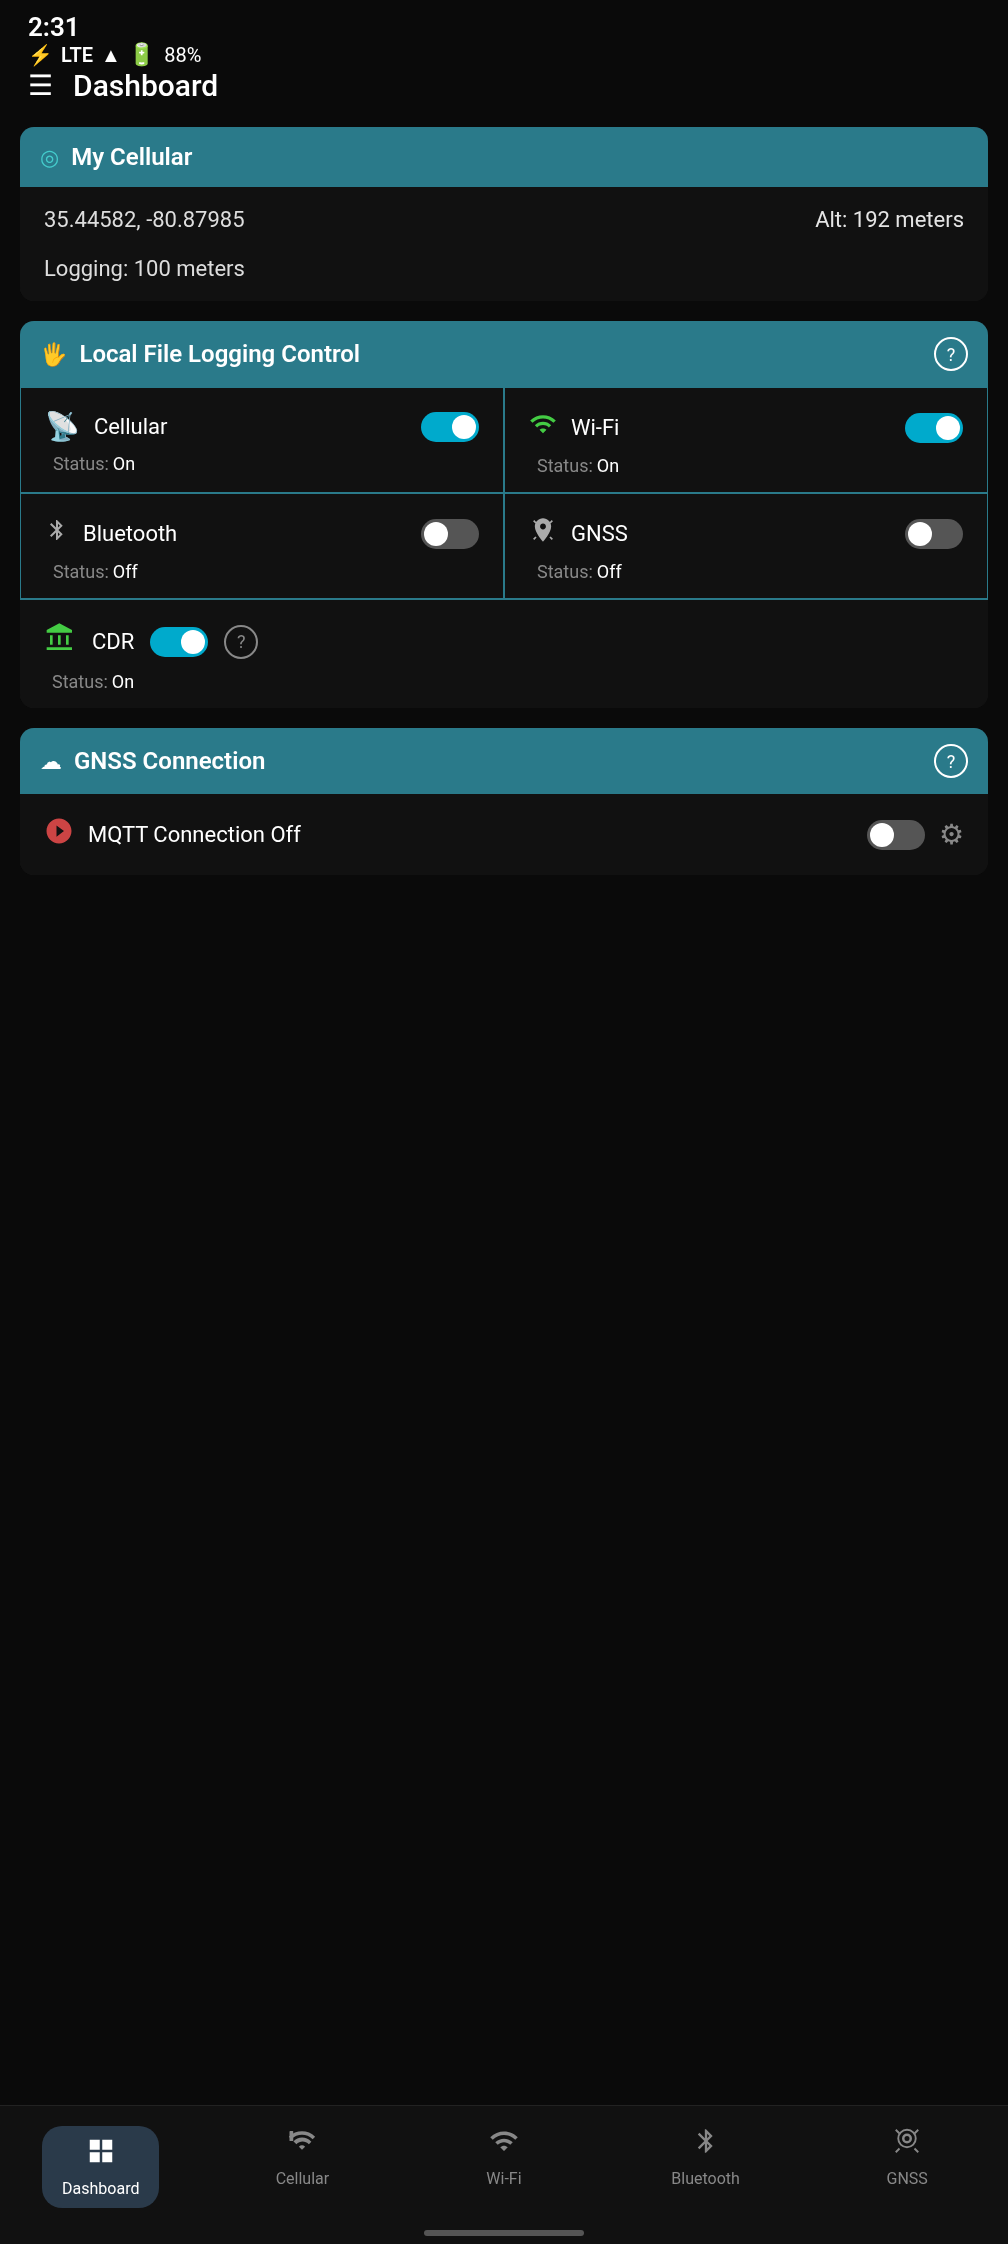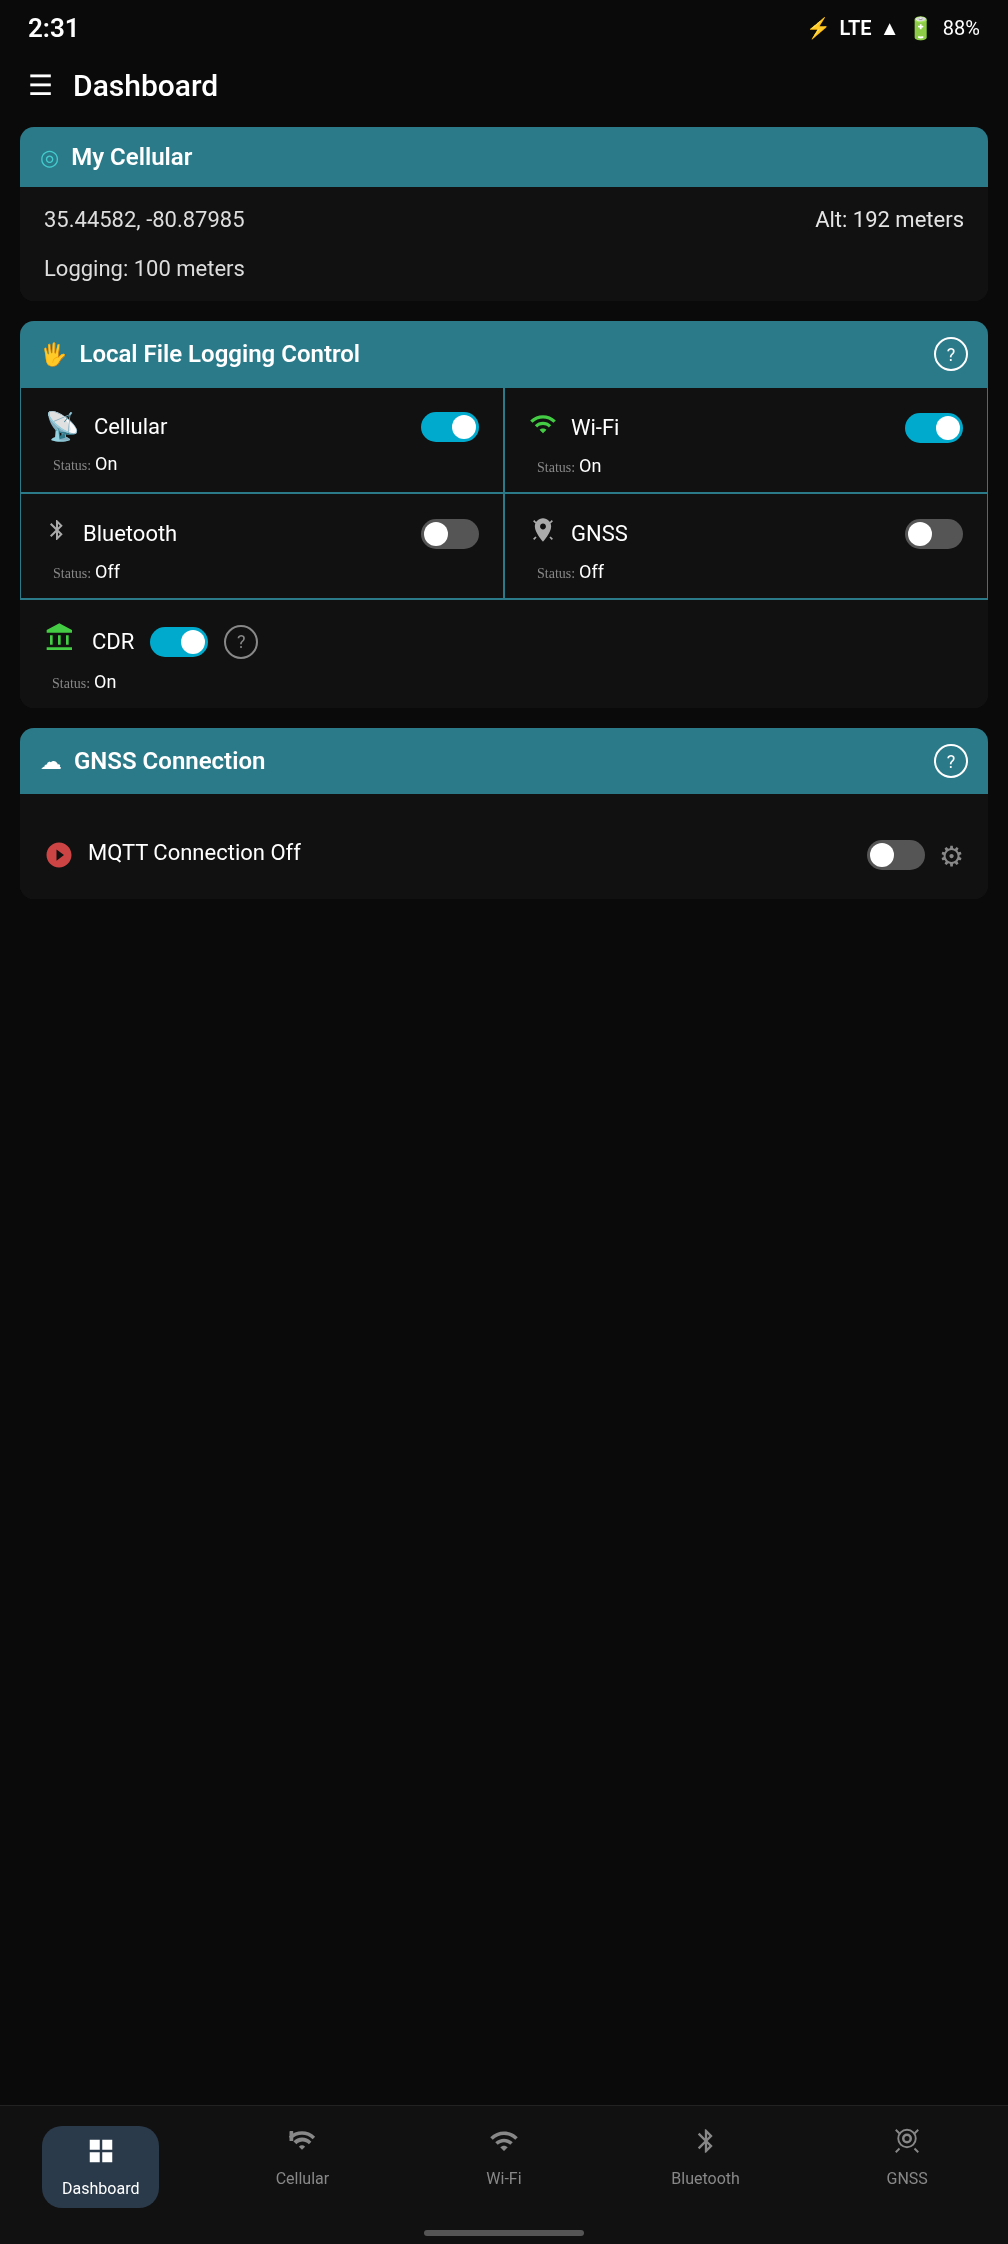--- a/index.html
+++ b/index.html
@@ -11,23 +11,24 @@
       width: 1008px;
       min-height: 2244px;
       position: relative;
       overflow-x: hidden;
     }
 
     
     .status-bar {
       display: flex;
       justify-content: space-between;
-      align-items: center;
+      align-items: flex-start;
       padding: 12px 28px 8px;
       height: 52px;
+      flex-direction: column;
     }
     .status-time {
       font-size: 26px;
       font-weight: 600;
       color: #fff;
     }
     .status-icons {
       display: flex;
       align-items: center;
       gap: 8px;
@@ -153,24 +154,23 @@
     }
     .cell-icon {
       font-size: 28px;
     }
     .cell-label {
       font-size: 22px;
       color: #fff;
       flex: 1;
     }
     .cell-status {
-      font-size: 14px;
+      font-size: 18px;
       color: #888;
       padding-left: 8px;
-      font-family: Liberation Serif, serif;
     }
     .cell-status-val {
       font-size: 18px;
       color: #fff;
     }
 
     
     .toggle {
       position: relative;
       width: 58px;
@@ -231,22 +231,22 @@
       cursor: pointer;
     }
 
     
     .mqtt-content {
       background: #111111;
       padding: 22px 24px;
     }
     .mqtt-row {
       display: flex;
+      align-items: center;
       gap: 14px;
-      margin-top: 24px;
     }
     .mqtt-icon {
       font-size: 28px;
     }
     .mqtt-label {
       font-size: 22px;
       color: #fff;
       flex: 1;
     }
     .gear-icon {

